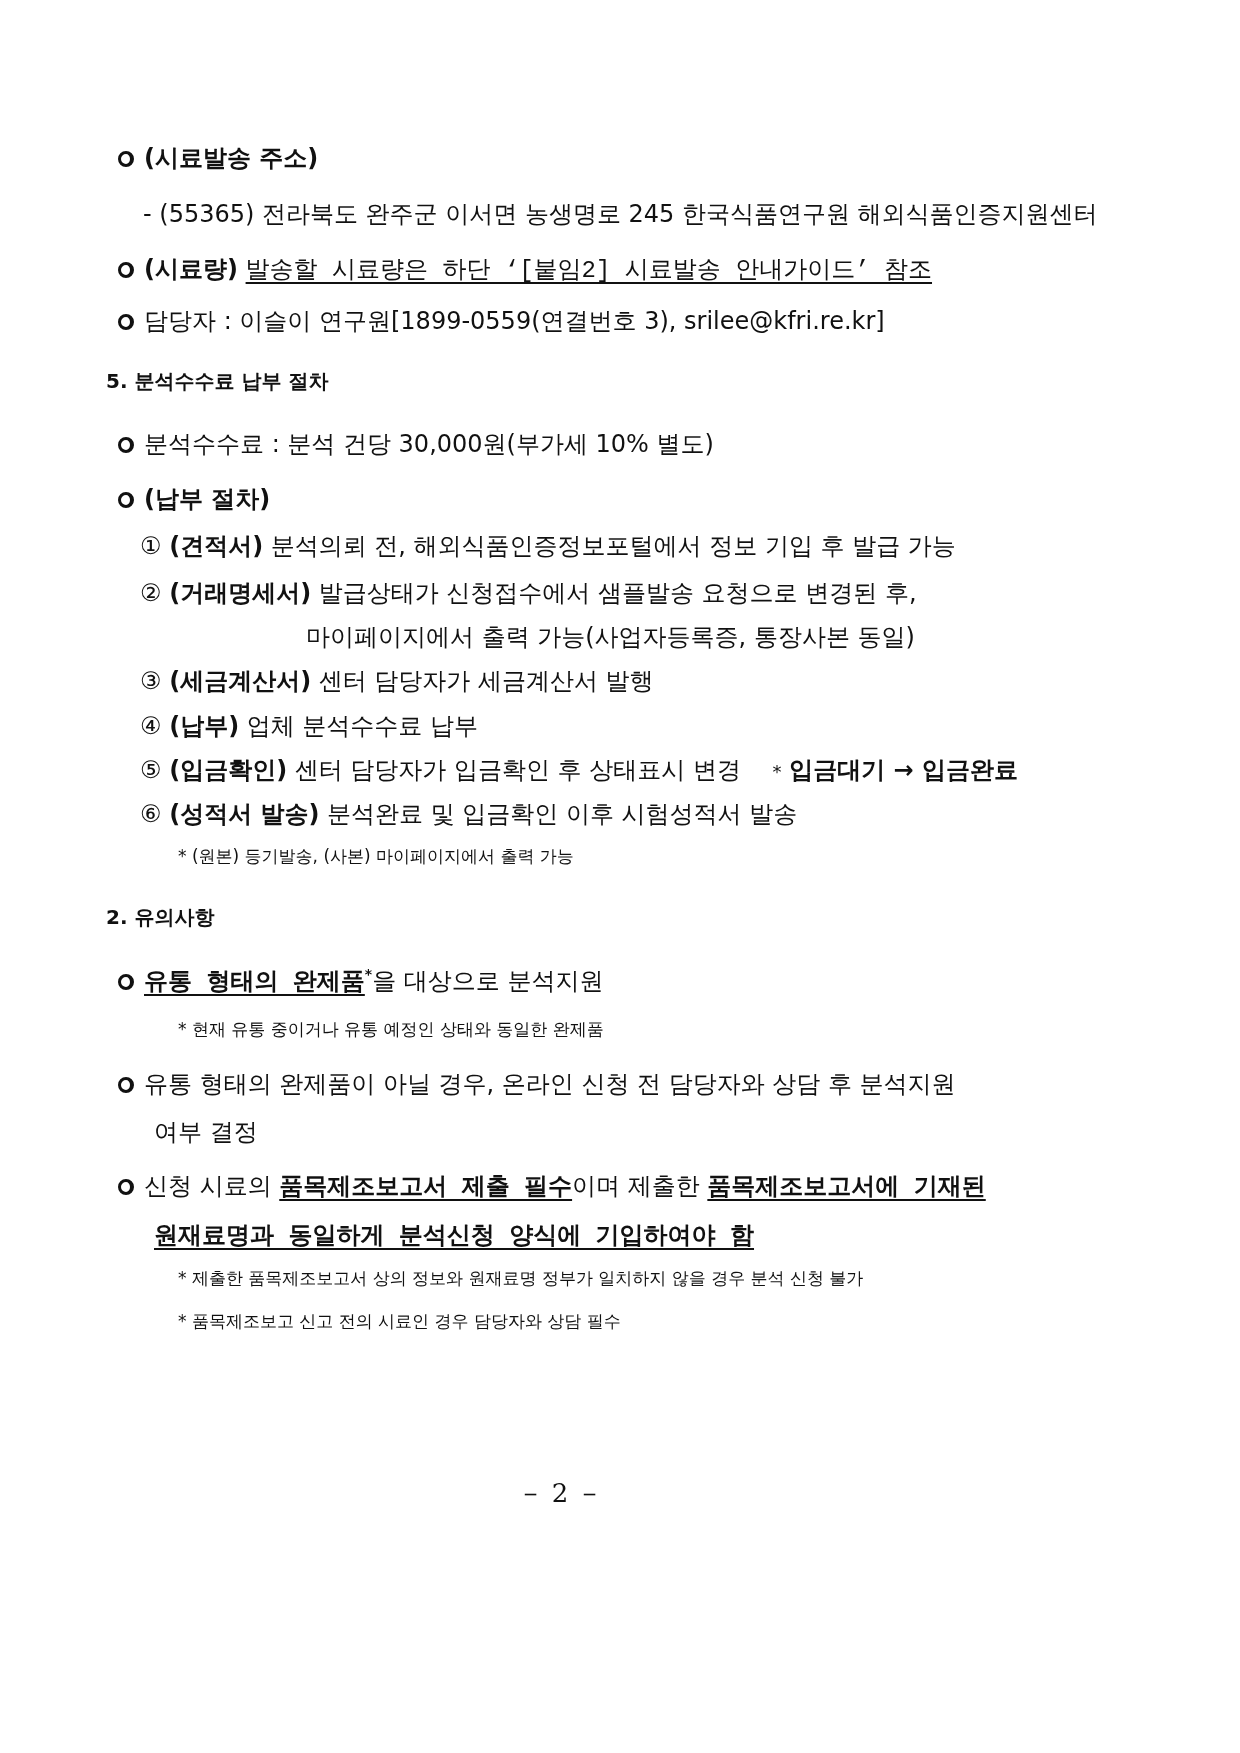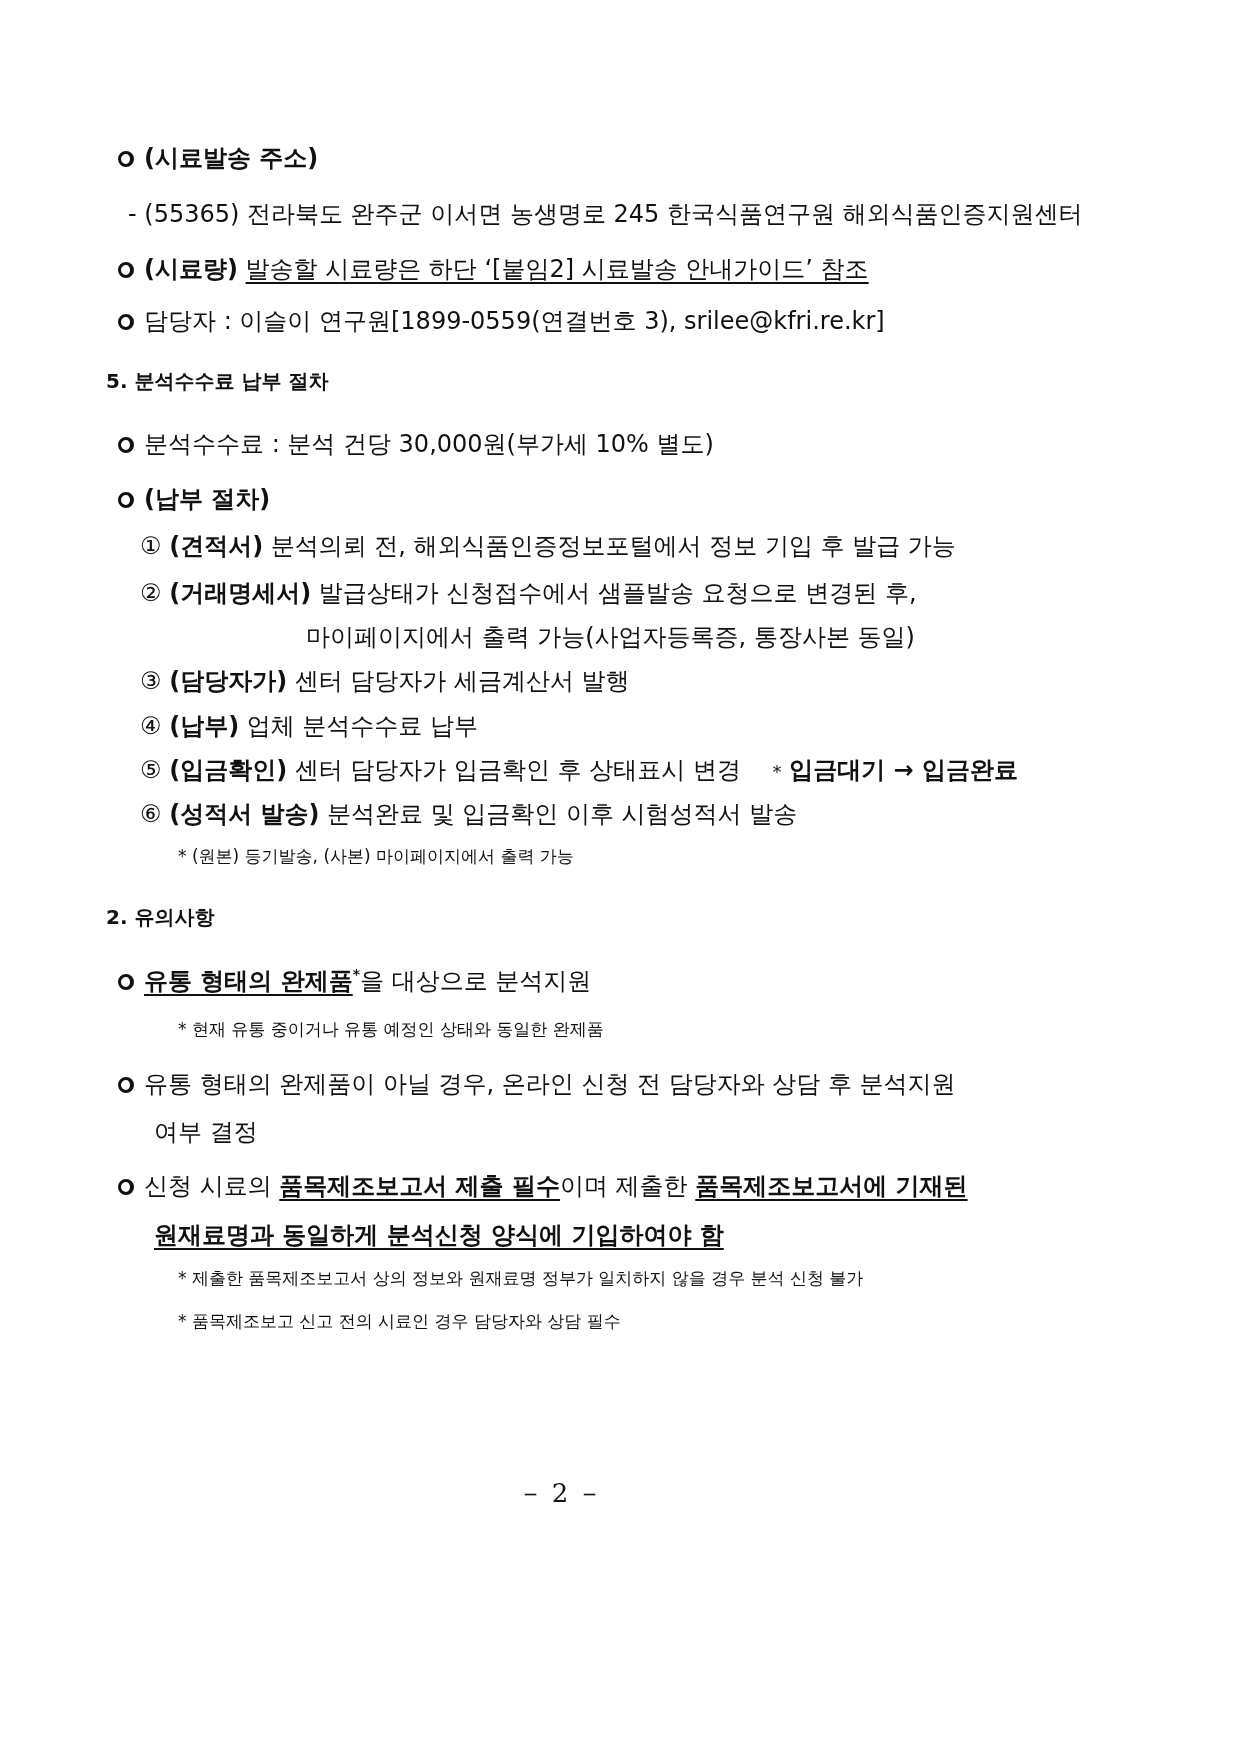--- a/index.html
+++ b/index.html
@@ -4,41 +4,41 @@
 <style>
   html, body { margin: 0; padding: 0; background: #ffffff; }
   body {
     width: 1240px; height: 1753px; position: relative; overflow: hidden;
     font-family: "DejaVu Sans", "Liberation Sans", sans-serif;
     color: #111111;
   }
   .page { position: absolute; left: 0; top: 0; width: 1240px; height: 1593px; border-radius: 10px; }
   .line { position: absolute; white-space: nowrap; }
   .b { font-weight: bold; }
-  .u { text-decoration: underline; text-underline-offset: 5px; text-decoration-thickness: 2px; }
+  .u { text-decoration: underline; text-underline-offset: 5px; text-decoration-thickness: 2px; font-family: Liberation Mono, monospace; }
   .bullet {
     display: inline-block; width: 16px; height: 16px; border: 3px solid #111;
     border-radius: 50%; box-sizing: border-box; margin-right: 10px;
     vertical-align: -1px; border-right-width: 4px;
   }
   .body-text { font-size: 24px; letter-spacing: 0px; }
   .heading { font-size: 20px; font-weight: bold; }
   .note { font-size: 17px; }
   .sup { font-size: 14px; vertical-align: 10px; font-weight: bold; }
   .pnum { font-family: "DejaVu Serif", "Liberation Serif", serif; font-size: 26px; }
 </style>
 </head>
 <body>
 
 <div class="page">
 
   <div class="line body-text" style="left:118px; top:142px;">
     <span class="bullet"></span><span class="b">(시료발송 주소)</span>
   </div>
-  <div class="line body-text" style="left:128px; top:198px;">- (55365) 전라북도 완주군 이서면 농생명로 245 한국식품연구원 해외식품인증지원센터</div>
+  <div class="line body-text" style="left:143px; top:198px;">- (55365) 전라북도 완주군 이서면 농생명로 245 한국식품연구원 해외식품인증지원센터</div>
 
   <div class="line body-text" style="left:118px; top:253px;">
     <span class="bullet"></span><span class="b">(시료량)</span>
     <span class="u">발송할 시료량은 하단 ‘[붙임2] 시료발송 안내가이드’ 참조</span>
   </div>
 
   <div class="line body-text" style="left:118px; top:305px;">
     <span class="bullet"></span><span>담당자 : 이슬이 연구원[1899-0559(연결번호 3), srilee@kfri.re.kr]</span>
   </div>
 
@@ -60,21 +60,21 @@
 
   <div class="line body-text" style="left:140px; top:577px;">
     <span>②</span>
     <span class="b">(거래명세서)</span>
     <span>발급상태가 신청접수에서 샘플발송 요청으로 변경된 후,</span>
   </div>
   <div class="line body-text" style="left:306px; top:621px;">마이페이지에서 출력 가능(사업자등록증, 통장사본 동일)</div>
 
   <div class="line body-text" style="left:140px; top:665px;">
     <span>③</span>
-    <span class="b">(담당자가)</span>
+    <span class="b">(세금계산서)</span>
     <span>센터 담당자가 세금계산서 발행</span>
   </div>
 
   <div class="line body-text" style="left:140px; top:710px;">
     <span>④</span>
     <span class="b">(납부)</span>
     <span>업체 분석수수료 납부</span>
   </div>
 
   <div class="line body-text" style="left:140px; top:754px;">

